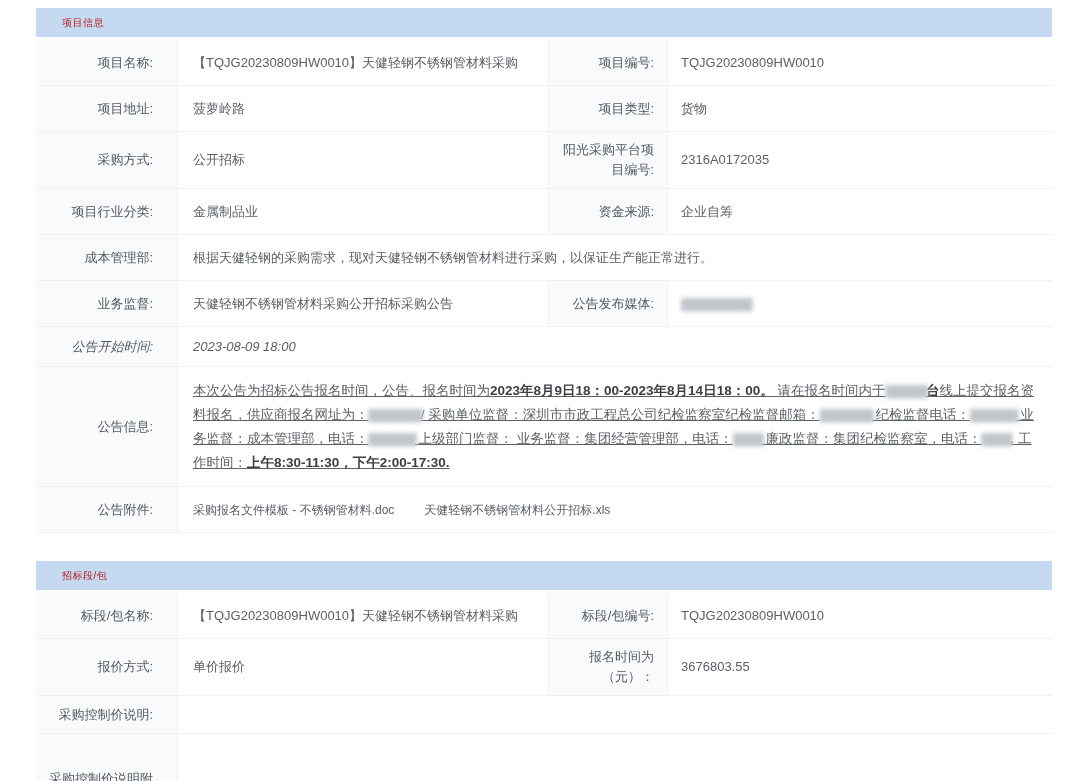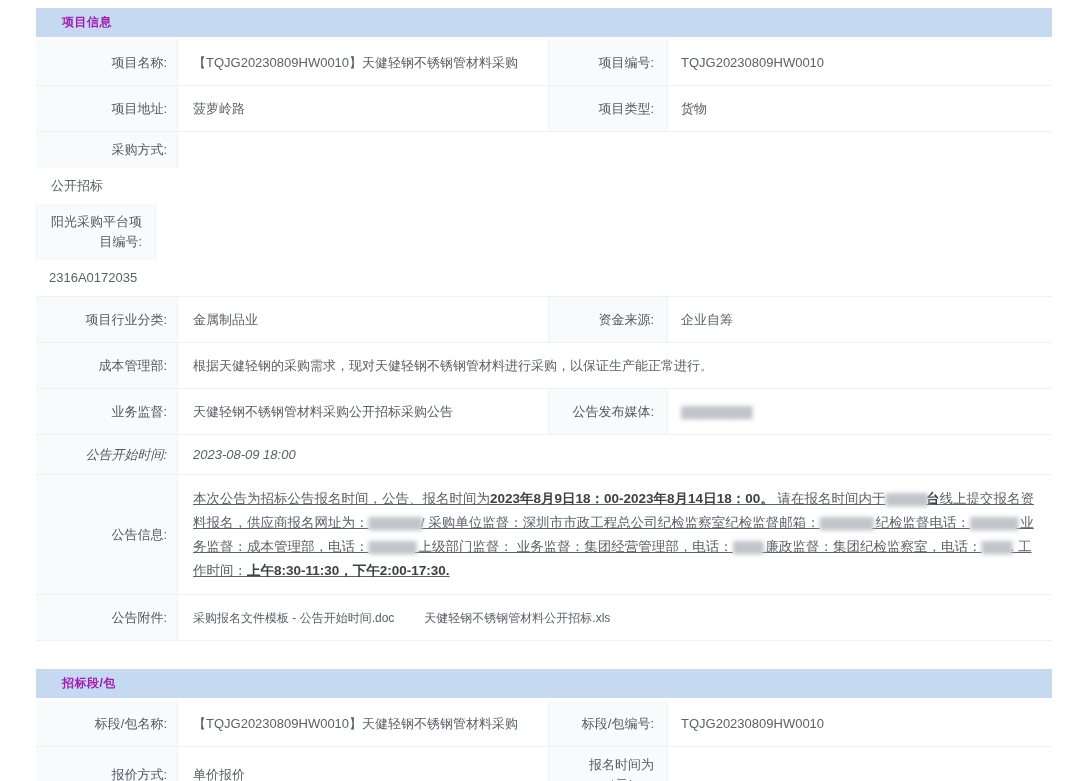--- a/index.html
+++ b/index.html
@@ -11,33 +11,33 @@
     color: #5b6167;
   }
   .page { padding: 8px 0 0 36px; }
   .card { width: 1016px; background: #fff; }
   .card + .card { margin-top: 28px; }
   .card-header {
     height: 32px; background: #c5d9f1;
     display: flex; align-items: center;
     padding-left: 26px; border-bottom: 3px solid #ffffff;
   }
-  .card-title { font-size: 12px; font-weight: bold; color: #a21caf; letter-spacing: .5px; }
+  .card-title { font-size: 10px; font-weight: normal; color: #b91c1c; letter-spacing: .5px; }
   .row { display: flex; align-items: stretch; border-bottom: 1px solid #eff1f3; }
   .h46 { min-height: 46px; }
-  .h56 { min-height: 56px; flex-direction: column; }
+  .h56 { min-height: 56px; }
   .h40 { min-height: 40px; font-style: italic; }
   .h38 { min-height: 38px; }
   .hcut { min-height: 110px; }
   .cell-label {
     width: 142px; flex: none;
     background: #f8fafb;
     display: flex; align-items: center; justify-content: flex-end;
     text-align: right;
-    padding: 8px 10px 8px 6px;
+    padding: 8px 24px 8px 6px;
     font-size: 13px; color: #525a62;
     border-right: 1px solid #eff1f3;
     line-height: 20px;
   }
   .cell-label.l2 { width: 120px; padding-right: 13px; border-left: 1px solid #eff1f3; }
   .cell-value {
     display: flex; align-items: center;
     padding: 8px 14px 8px 15px;
     font-size: 13px; color: #5b6167; line-height: 20px;
   }
@@ -111,21 +111,21 @@
     </div>
 
     <div class="row">
       <div class="cell-label">公告信息:</div>
       <div class="cell-value vfull notice-text"><span>本次公告为招标公告报名时间，公告、报名时间为</span><span class="seg-bold">2023年8月9日18：00-2023年8月14日18：00。</span><span> 请在报名时间内于</span><span class="seg-redacted">███████</span><span class="seg-bold">台</span><span>线上提交报名资料报名，供应商报名网址为：</span><span class="seg-redacted">█████████</span><span>/ 采购单位监督：深圳市市政工程总公司纪检监察室纪检监督邮箱：</span><span class="seg-redacted">█████████</span><span> 纪检监督电话：</span><span class="seg-redacted">████████</span><span> 业务监督：成本管理部，电话：</span><span class="seg-redacted">████████</span><span> 上级部门监督： 业务监督：集团经营管理部，电话：</span><span class="seg-redacted">█████</span><span> 廉政监督：集团纪检监察室，电话：</span><span class="seg-redacted">█████</span><span>. 工作时间：</span><span class="seg-bold">上午8:30-11:30，下午2:00-17:30.</span></div>
     </div>
 
     <div class="row h46">
       <div class="cell-label">公告附件:</div>
       <div class="cell-value vfull">
-          <span class="att-link">采购报名文件模板 - 公告开始时间.doc</span>
+          <span class="att-link">采购报名文件模板 - 不锈钢管材料.doc</span>
           <span class="att-link">天健轻钢不锈钢管材料公开招标.xls</span>
         </div>
     </div>
   </div>
 
   <div class="card">
     <div class="card-header">
       <span class="card-title">招标段/包</span>
     </div>
 
@@ -133,20 +133,21 @@
       <div class="cell-label">标段/包名称:</div>
       <div class="cell-value v1">【TQJG20230809HW0010】天健轻钢不锈钢管材料采购</div>
       <div class="cell-label l2">标段/包编号:</div>
       <div class="cell-value v2">TQJG20230809HW0010</div>
     </div>
 
     <div class="row h46">
       <div class="cell-label">报价方式:</div>
       <div class="cell-value v1">单价报价</div>
       <div class="cell-label l2">报名时间为（元）：</div>
+      <div class="cell-value v2">3676803.55</div>
     </div>
 
     <div class="row h38">
       <div class="cell-label">采购控制价说明:</div>
       <div class="cell-value vfull"></div>
     </div>
 
     <div class="row hcut">
       <div class="cell-label">采购控制价说明附件:</div>
       <div class="cell-value vfull"></div>

